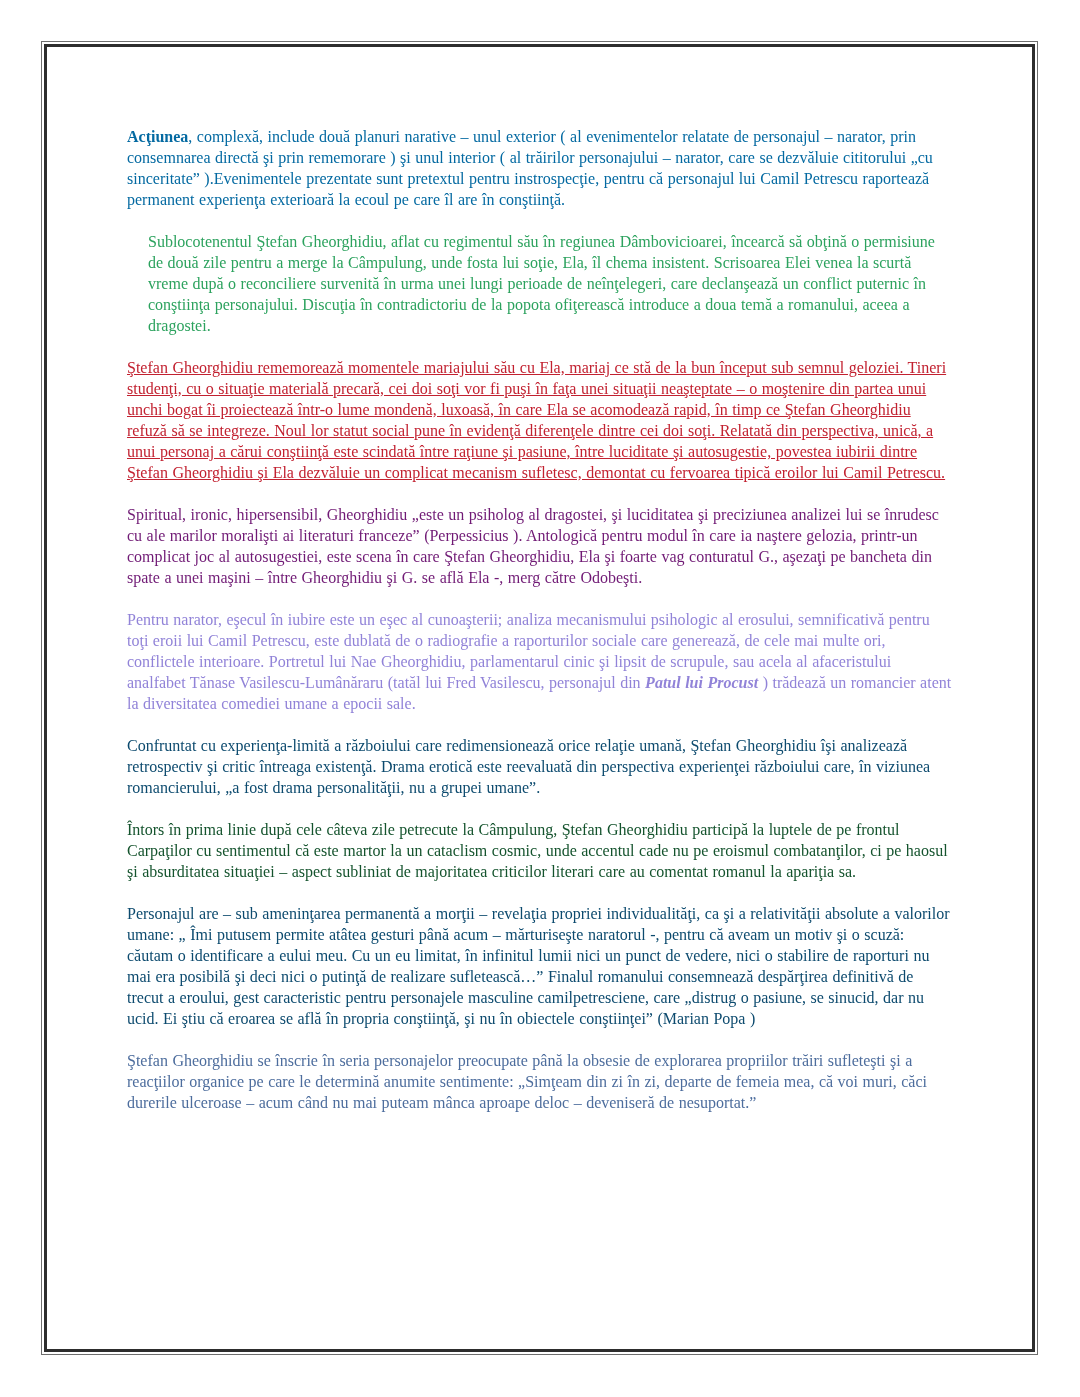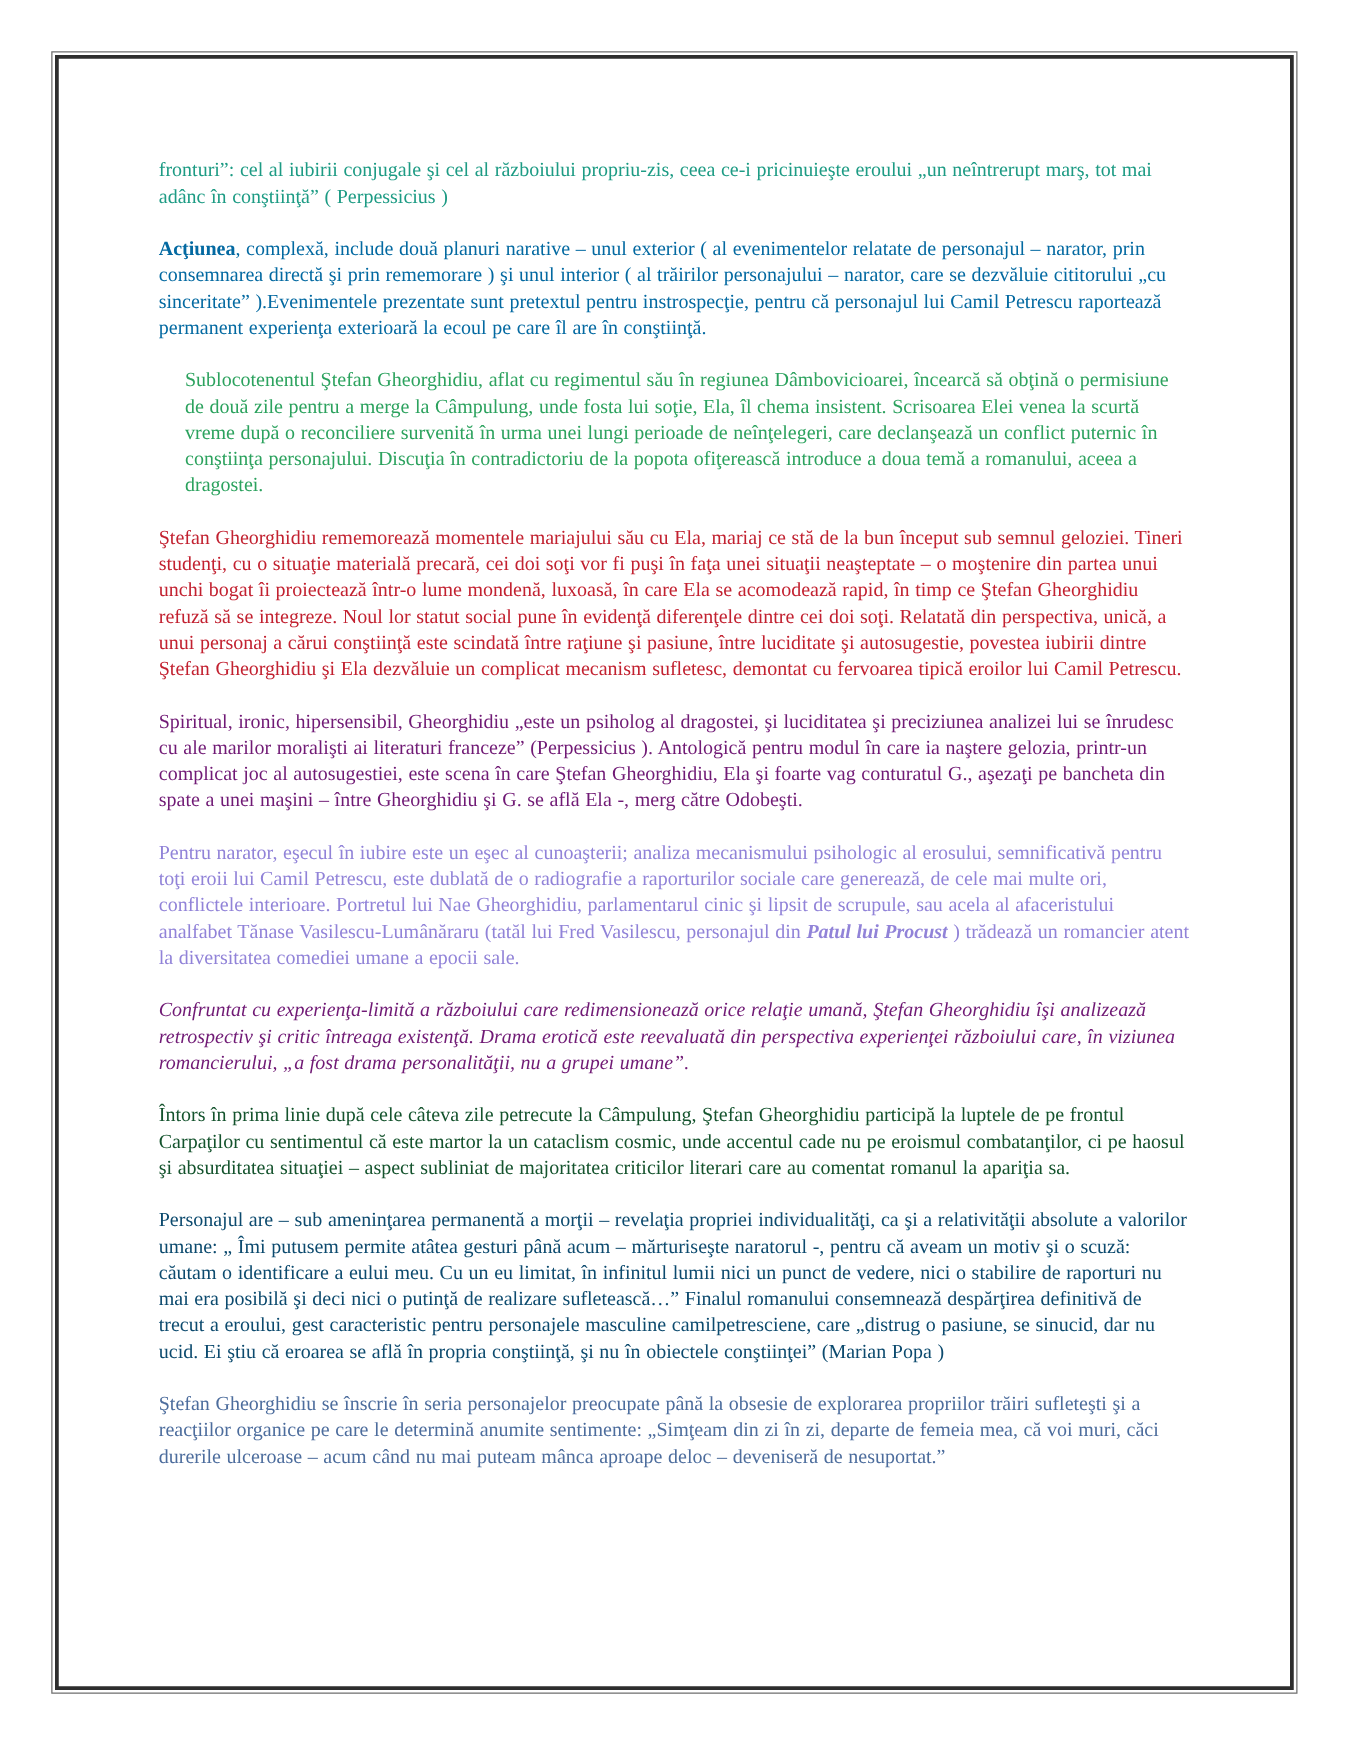--- a/index.html
+++ b/index.html
@@ -46,45 +46,42 @@
   .seg-bold { font-weight: bold; }
   .seg-bold-italic { font-weight: bold; font-style: italic; }
 </style>
 </head>
 <body>
 
 <div class="page-frame-outer" style="border-color: rgb(110, 110, 110);">
   <div class="page-frame-inner" style="border-color: rgb(45, 45, 45);">
     <div class="doc-content">
 
-      <p class="para" style="color: rgb(29, 155, 132);">
-        <span>fronturi”: cel al iubirii conjugale şi cel al războiului propriu-zis, ceea ce-i pricinuieşte eroului „un neîntrerupt marş, tot mai adânc în conştiinţă” ( Perpessicius )</span>
-      </p>
 
       <p class="para" style="color: #0369a1;">
         <span class="seg-bold">Acţiunea</span><span>, complexă, include două planuri narative – unul exterior ( al evenimentelor relatate de personajul – narator, prin consemnarea directă şi prin rememorare ) şi unul interior ( al trăirilor personajului – narator, care se dezvăluie cititorului „cu sinceritate” ).Evenimentele prezentate sunt pretextul pentru instrospecţie, pentru că personajul lui Camil Petrescu raportează permanent experienţa exterioară la ecoul pe care îl are în conştiinţă.</span>
       </p>
 
       <p class="para" style="color: rgb(44, 162, 94); margin-left: 21px;">
         <span>Sublocotenentul Ştefan Gheorghidiu, aflat cu regimentul său în regiunea Dâmbovicioarei, încearcă să obţină o permisiune de două zile pentru a merge la Câmpulung, unde fosta lui soţie, Ela, îl chema insistent. Scrisoarea Elei venea la scurtă vreme după o reconciliere survenită în urma unei lungi perioade de neînţelegeri, care declanşează un conflict puternic în conştiinţa personajului. Discuţia în contradictoriu de la popota ofiţerească introduce a doua temă a romanului, aceea a dragostei.</span>
       </p>
 
-      <p class="para" style="color: rgb(194, 33, 48);">
+      <p class="para" style="color: rgb(194, 33, 48); text-decoration: underline;">
         <span>Ştefan Gheorghidiu rememorează momentele mariajului său cu Ela, mariaj ce stă de la bun început sub semnul geloziei. Tineri studenţi, cu o situaţie materială precară, cei doi soţi vor fi puşi în faţa unei situaţii neaşteptate – o moştenire din partea unui unchi bogat îi proiectează într-o lume mondenă, luxoasă, în care Ela se acomodează rapid, în timp ce Ştefan Gheorghidiu refuză să se integreze. Noul lor statut social pune în evidenţă diferenţele dintre cei doi soţi. Relatată din perspectiva, unică, a unui personaj a cărui conştiinţă este scindată între raţiune şi pasiune, între luciditate şi autosugestie, povestea iubirii dintre Ştefan Gheorghidiu şi Ela dezvăluie un complicat mecanism sufletesc, demontat cu fervoarea tipică eroilor lui Camil Petrescu.</span>
       </p>
 
       <p class="para" style="color: #701a75;">
         <span>Spiritual, ironic, hipersensibil, Gheorghidiu „este un psiholog al dragostei, şi luciditatea şi preciziunea analizei lui se înrudesc cu ale marilor moralişti ai literaturi franceze” (Perpessicius ). Antologică pentru modul în care ia naştere gelozia, printr-un complicat joc al autosugestiei, este scena în care Ştefan Gheorghidiu, Ela şi foarte vag conturatul G., aşezaţi pe bancheta din spate a unei maşini – între Gheorghidiu şi G. se află Ela -, merg către Odobeşti.</span>
       </p>
 
       <p class="para" style="color: rgb(145, 131, 216);">
         <span>Pentru narator, eşecul în iubire este un eşec al cunoaşterii; analiza mecanismului psihologic al erosului, semnificativă pentru toţi eroii lui Camil Petrescu, este dublată de o radiografie a raporturilor sociale care generează, de cele mai multe ori, conflictele interioare. Portretul lui Nae Gheorghidiu, parlamentarul cinic şi lipsit de scrupule, sau acela al afaceristului analfabet Tănase Vasilescu-Lumânăraru (tatăl lui Fred Vasilescu, personajul din </span><span class="seg-bold-italic">Patul lui Procust</span><span> ) trădează un romancier atent la diversitatea comediei umane a epocii sale.</span>
       </p>
 
-      <p class="para" style="color: #701a75; font-style: italic;">
+      <p class="para" style="color: #0c4a6e;">
         <span>Confruntat cu experienţa-limită a războiului care redimensionează orice relaţie umană, Ştefan Gheorghidiu îşi analizează retrospectiv şi critic întreaga existenţă. Drama erotică este reevaluată din perspectiva experienţei războiului care, în viziunea romancierului, „a fost drama personalităţii, nu a grupei umane”.</span>
       </p>
 
       <p class="para" style="color: #14532d;">
         <span>Întors în prima linie după cele câteva zile petrecute la Câmpulung, Ştefan Gheorghidiu participă la luptele de pe frontul Carpaţilor cu sentimentul că este martor la un cataclism cosmic, unde accentul cade nu pe eroismul combatanţilor, ci pe haosul şi absurditatea situaţiei – aspect subliniat de majoritatea criticilor literari care au comentat romanul la apariţia sa.</span>
       </p>
 
       <p class="para" style="color: #0c4a6e;">
         <span>Personajul are – sub ameninţarea permanentă a morţii – revelaţia propriei individualităţi, ca şi a relativităţii absolute a valorilor umane: „ Îmi putusem permite atâtea gesturi până acum – mărturiseşte naratorul -, pentru că aveam un motiv şi o scuză: căutam o identificare a eului meu. Cu un eu limitat, în infinitul lumii nici un punct de vedere, nici o stabilire de raporturi nu mai era posibilă şi deci nici o putinţă de realizare sufletească…” Finalul romanului consemnează despărţirea definitivă de trecut a eroului, gest caracteristic pentru personajele masculine camilpetresciene, care „distrug o pasiune, se sinucid, dar nu ucid. Ei ştiu că eroarea se află în propria conştiinţă, şi nu în obiectele conştiinţei” (Marian Popa )</span>
       </p>

